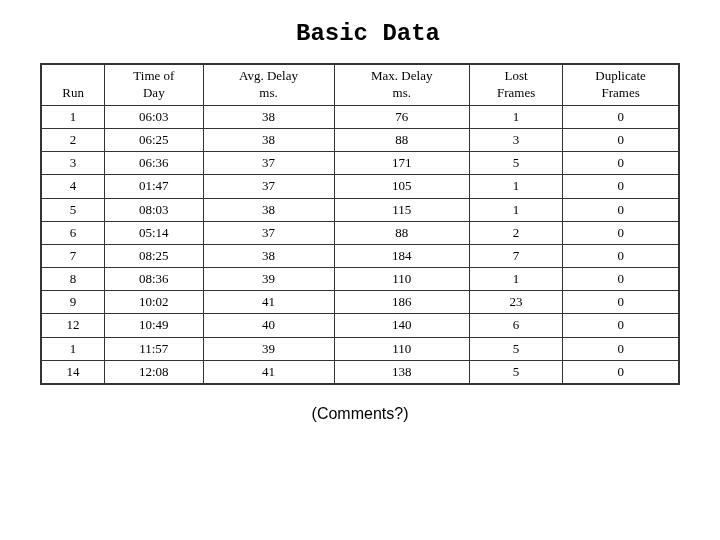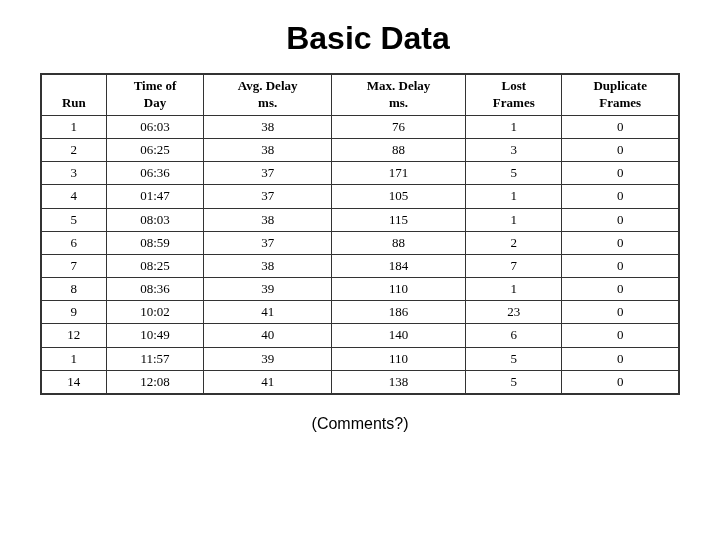--- a/index.html
+++ b/index.html
@@ -9,44 +9,44 @@
       height: 540px;
       background: #ffffff;
       font-family: serif;
       display: flex;
       flex-direction: column;
       align-items: center;
       padding: 20px 40px;
     }
 
     h1 {
-      font-size: 32px;
+      font-size: 24px;
       font-weight: bold;
       margin-bottom: 16px;
-      font-family: Liberation Sans, sans-serif;
+      font-family: Liberation Mono, monospace;
       margin-left: 16px;
     }
 
     .table-wrapper {
       width: 100%;
       border: 1px solid #333;
     }
 
     table {
       width: 100%;
       border-collapse: collapse;
       font-size: 13px;
       font-family: serif;
     }
 
     table th {
       border: 1px solid #333;
       padding: 3px 6px;
       text-align: center;
-      font-weight: bold;
+      font-weight: normal;
       line-height: 1.3;
       vertical-align: bottom;
     }
 
     table td {
       border: 1px solid #333;
       padding: 2px 8px;
       text-align: center;
       line-height: 1.4;
     }
@@ -110,21 +110,21 @@
         <tr>
           <td>5</td>
           <td>08:03</td>
           <td>38</td>
           <td>115</td>
           <td>1</td>
           <td>0</td>
         </tr>
         <tr>
           <td>6</td>
-          <td>08:59</td>
+          <td>05:14</td>
           <td>37</td>
           <td>88</td>
           <td>2</td>
           <td>0</td>
         </tr>
         <tr>
           <td>7</td>
           <td>08:25</td>
           <td>38</td>
           <td>184</td>

